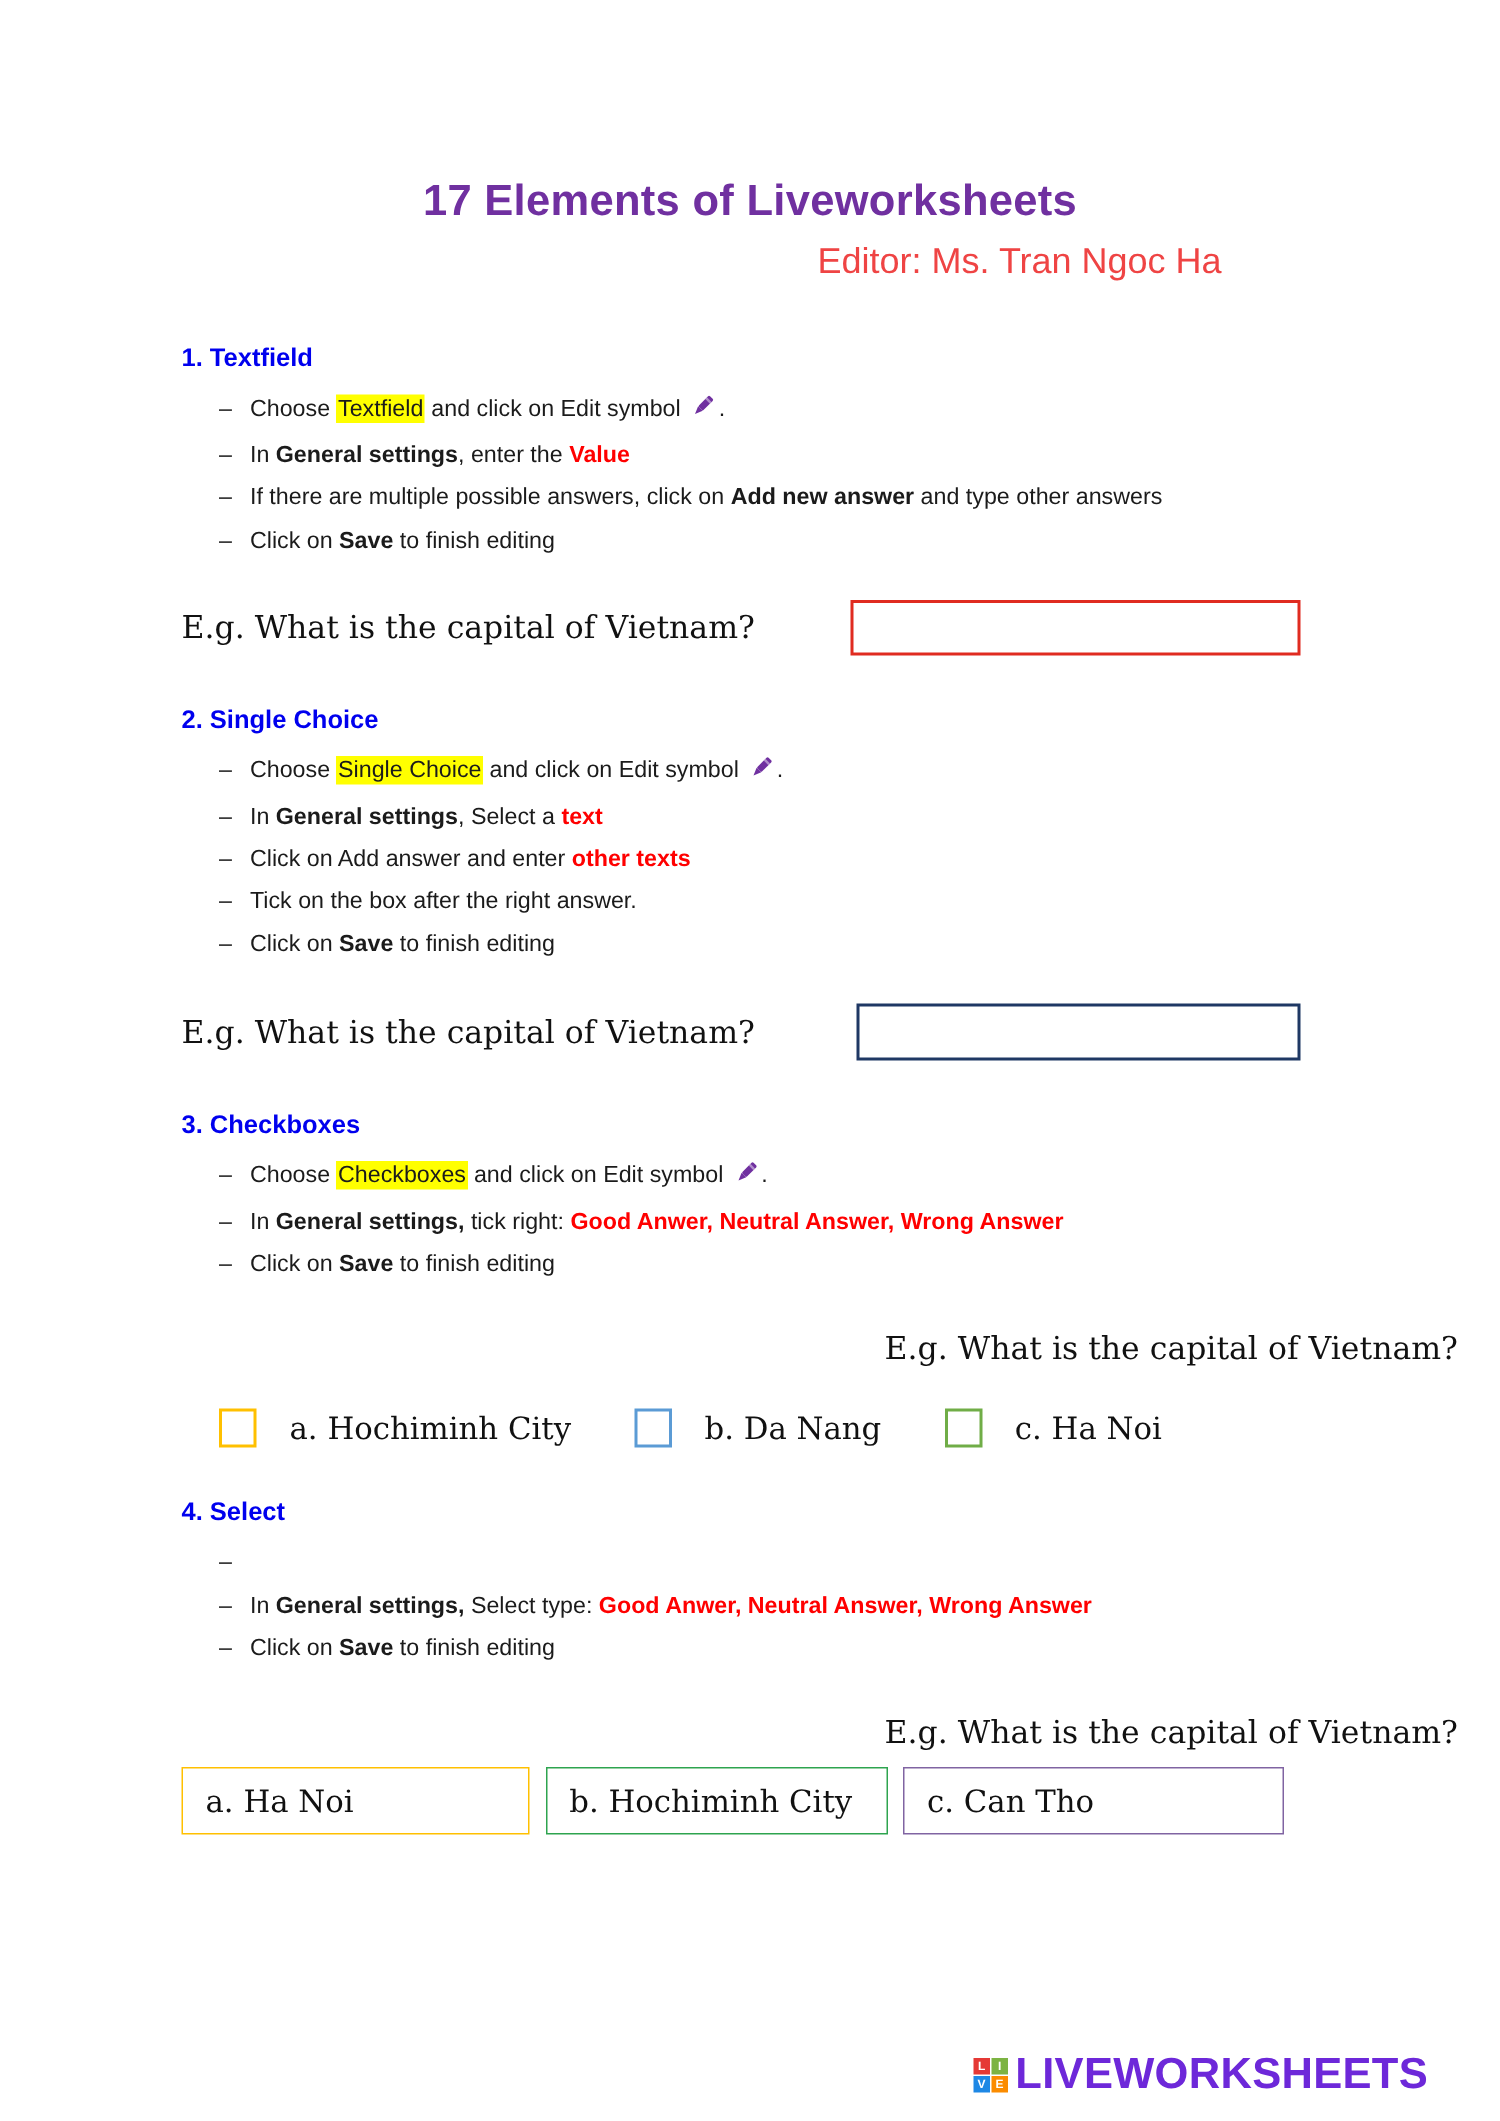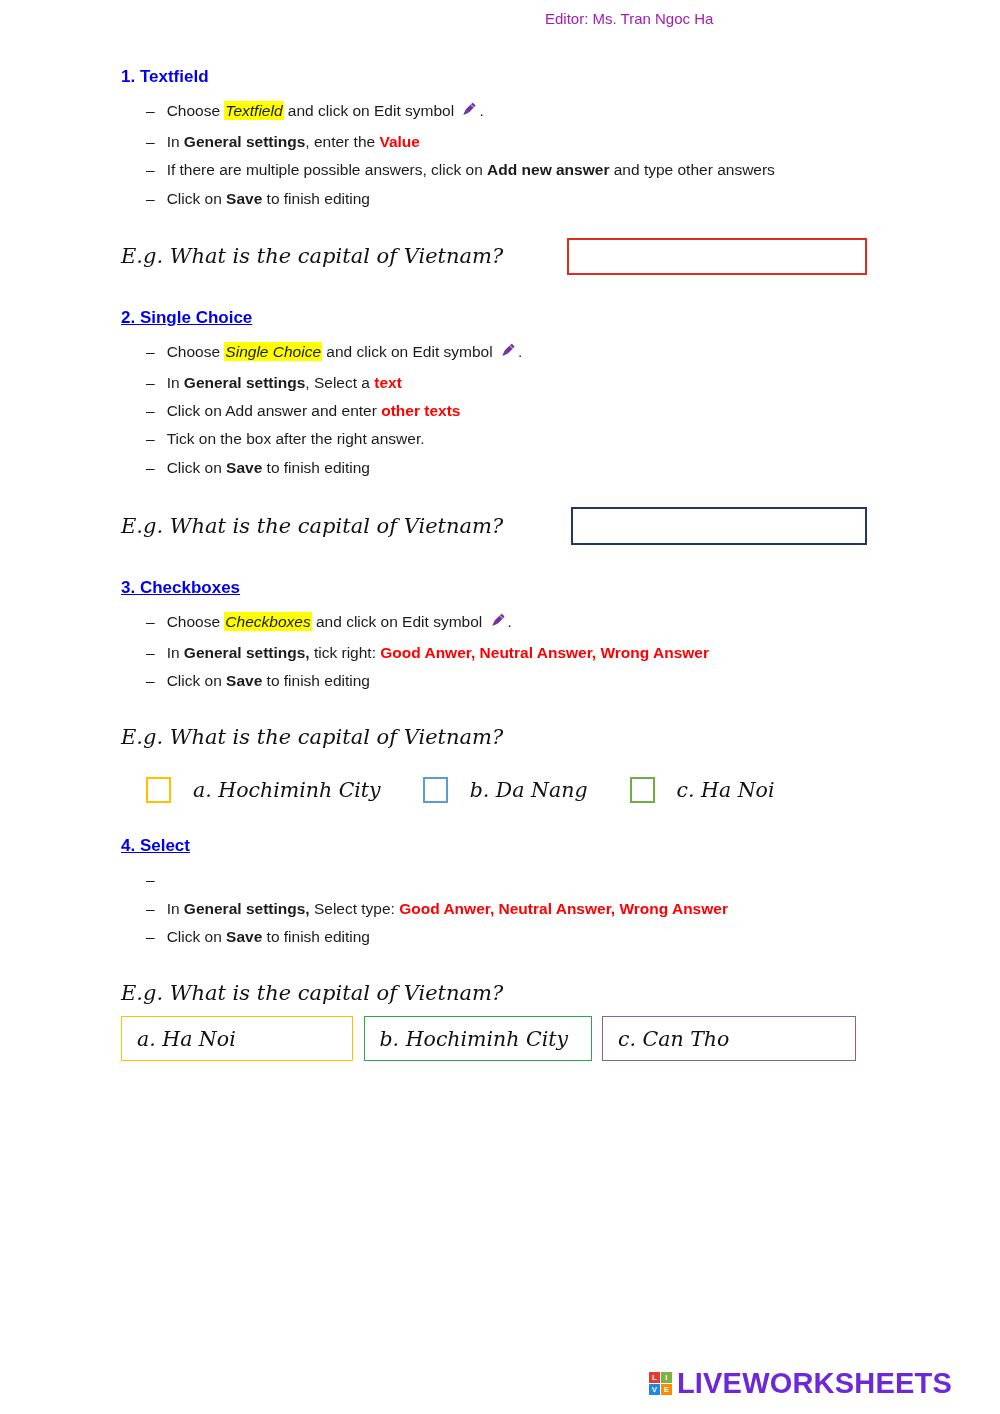--- a/index.html
+++ b/index.html
@@ -15,48 +15,48 @@
   .title {
     padding-top:118px;
     text-align:center;
     font-size:29px;
     font-weight:700;
     color:#7030A0;
     letter-spacing:0.2px;
   }
   .editor-line {
     margin:10px 0 0 545px;
-    font-size:15px;
-    color:#a21caf;
+    font-size:24px;
+    color:#ef4444;
   }
   .content { padding:0 28px 0 121px; }
 
   .sec-h {
     font-size:17px;
     font-weight:700;
     color:#0000EE;
   }
   .mt-s1 { margin-top:40px; }
-  .mt-sec { margin-top:33px;text-decoration:underline; }
+  .mt-sec { margin-top:33px; }
 
   .bullets { list-style:none; margin-top:10px; }
   .bullet { display:flex; align-items:flex-start; font-size:15.5px; line-height:1.82; }
   .dash { padding-left:25px; flex-shrink:0; margin-right:12px; }
   .bullet-text { max-width:620px; }
-  .hl { background:#FFFF00; padding:1px 1px;font-style:italic; }
+  .hl { background:#FFFF00; padding:1px 1px; }
   .bold { font-weight:700; }
   .red { color:#FF0000; font-weight:700; }
   .pencil { display:inline-block; vertical-align:-3px; margin:0 1px; }
   .pencil svg { width:19px; height:19px; display:inline-block; }
 
   .example-row {
     display:flex; align-items:center; justify-content:space-between;
     width:746px; margin-top:25px;
   }
-  .script-text { font-family:"DejaVu Serif", serif; font-style:italic; color:#111; }
+  .script-text { font-family:"DejaVu Serif", serif; color:#111;text-align:right; }
   .eg { font-size:21px; }
   .eg-solo { display:block; margin-top:30px; }
   .answer-box { display:inline-block; border:2px solid #000; background:#fff; }
   .box-1 { width:300px; height:37px; }
   .box-2 { width:296px; height:38px; }
 
   .cb-row { display:flex; align-items:center; gap:42px; margin-top:28px; padding-left:25px; }
   .cb-item { display:flex; align-items:center; gap:22px; }
   .cb-box { width:25px; height:26px; border:2px solid #000; background:#fff; flex-shrink:0; }
   .cb-label { font-size:20.5px; }
@@ -69,20 +69,21 @@
   .footer { position:absolute; right:48px; bottom:14px; display:flex; align-items:center; gap:5px; }
   .logo-grid { display:grid; grid-template-columns:11px 11px; grid-auto-rows:11px; gap:1px; }
   .tile { color:#fff; font-size:8px; font-weight:700; line-height:11px; text-align:center; }
   .brand { font-size:29px; font-weight:700; color:#6d28d9; letter-spacing:0.2px; }
 </style>
 </head>
 <body>
 
 <div class="page">
 
+  <h1 class="title">17 Elements of Liveworksheets</h1>
   <div class="editor-line">Editor: Ms. Tran Ngoc Ha</div>
 
   <div class="content">
 
     <section>
       <h2 class="sec-h mt-s1">1. Textfield</h2>
       <ul class="bullets">
           <li class="bullet">
             <span class="dash">–</span>
             <span class="bullet-text"><span class="plain">Choose </span><span class="hl">Textfield</span><span class="plain"> and click on Edit symbol </span><span class="pencil"><svg viewBox="0 0 24 24">

